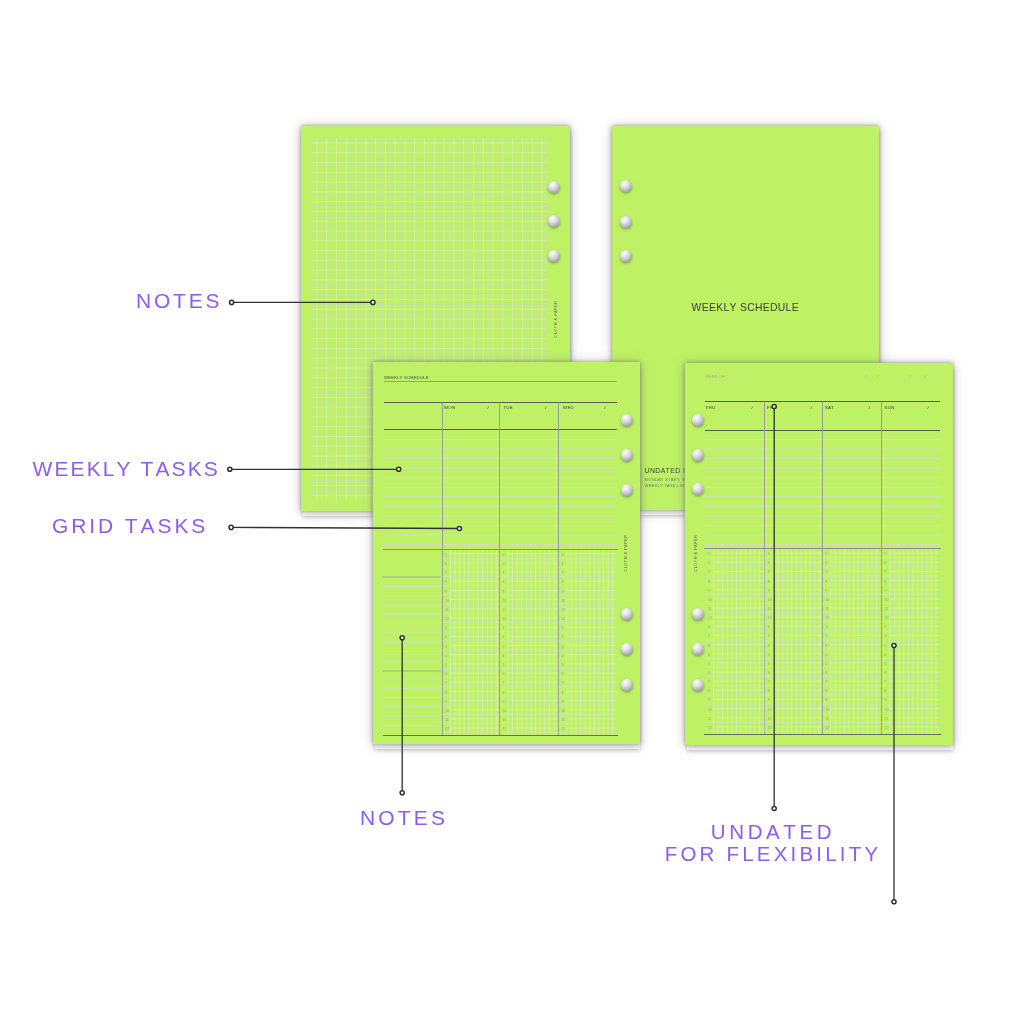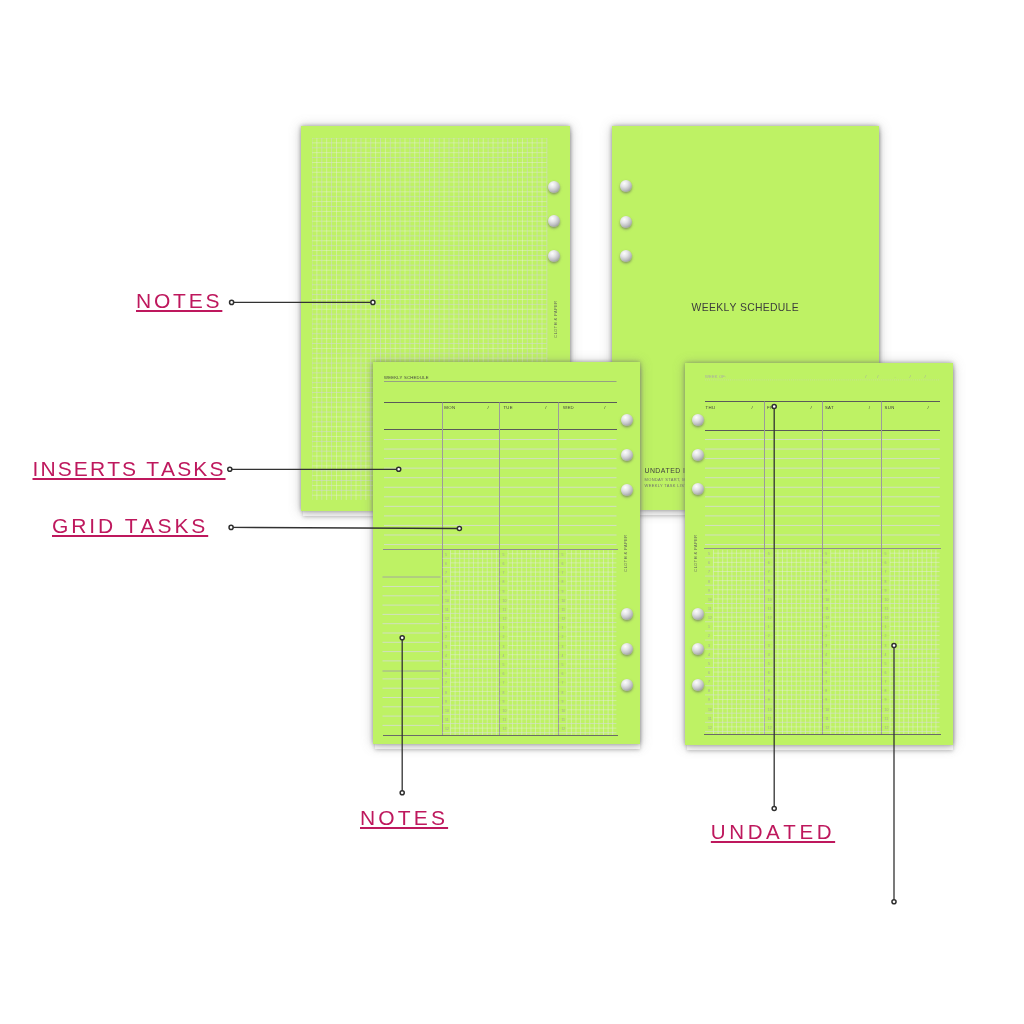--- a/index.html
+++ b/index.html
@@ -3,21 +3,21 @@
 <style>
 html,body{margin:0;padding:0;background:#ffffff;}
 #stage{position:relative;width:1024px;height:1024px;background:#ffffff;overflow:hidden;
   font-family:"Liberation Sans",sans-serif;}
 .page{position:absolute;background:#bef264;
   box-shadow:0 0 4px rgba(105,105,105,.62), 0 1px 11px rgba(120,120,120,.42);}
 .stack{position:absolute;background:#fafafa;box-shadow:0 1px 4px rgba(140,140,140,.55);}
 .hole{position:absolute;border-radius:50%;
   background:radial-gradient(circle at 36% 28%, #fdfdfd 0%, #e3e4e6 30%, #c3c4c7 55%, #97989b 82%, #aeafb2 100%);
   box-shadow:0 1.5px 2.5px rgba(95,95,95,.6);}
-.lbl{position:absolute;color:#be185d;font-size:20px;letter-spacing:2.8px;white-space:nowrap;line-height:1;font-kerning:none;text-decoration:underline;}
+.lbl{position:absolute;color:#8b5cf6;font-size:20px;letter-spacing:2.8px;white-space:nowrap;line-height:1;font-kerning:none;}
 svg{position:absolute;left:0;top:0;}
 svg text{font-family:"Liberation Sans",sans-serif;}
 .hr{font-size:3.5px;fill:#a4a4a4;}
 .rl{stroke:#d8dadd;stroke-width:0.75;}
 .fg{stroke:#e8eaee;stroke-width:0.45;}
 .fg2{stroke:#d7dade;stroke-width:0.6;}
 .colv{stroke:#9b9b9b;stroke-width:1;}
 .hdr{stroke:#5a5a5a;stroke-width:1;shape-rendering:crispEdges;}
 .heavy{stroke:#8e8e8e;stroke-width:1;shape-rendering:crispEdges;}
 .bot{stroke:#6a6a6a;stroke-width:1.2;shape-rendering:crispEdges;}
@@ -258,20 +258,20 @@
         <circle cx="402.2" cy="792.7" r="2.05" fill="#ffffff" stroke="#2e2e2e" stroke-width="1.5"></circle>
 <circle cx="774.2" cy="406.5" r="2.05" fill="#ffffff" stroke="#2e2e2e" stroke-width="1.5"></circle>
         <circle cx="774.2" cy="808.5" r="2.05" fill="#ffffff" stroke="#2e2e2e" stroke-width="1.5"></circle>
 <circle cx="894.0" cy="645.5" r="2.05" fill="#ffffff" stroke="#2e2e2e" stroke-width="1.5"></circle>
         <circle cx="894.0" cy="901.8" r="2.05" fill="#ffffff" stroke="#2e2e2e" stroke-width="1.5"></circle>
 </g>
 </svg>
 
 <div class="lbl" style="left:136px;top:290px;font-size:21px;">NOTES</div>
 
-<div class="lbl" style="left:32.5px;top:457.5px;font-size:21px;letter-spacing:2.1px;">INSERTS TASKS</div>
+<div class="lbl" style="left:32.5px;top:457.5px;font-size:21px;letter-spacing:2.1px;">WEEKLY TASKS</div>
 
 <div class="lbl" style="left:52px;top:514.5px;font-size:21px;letter-spacing:2.9px;">GRID TASKS</div>
 
 <div class="lbl" style="left:360px;top:807px;font-size:21px;letter-spacing:3.15px;">NOTES</div>
 
-<div class="lbl" style="left:633px;top:820.5px;width:280px;text-align:center;font-size:20.5px;line-height:22.3px;"><span style="letter-spacing:3.6px;">UNDATED</span><br></div>
+<div class="lbl" style="left:633px;top:820.5px;width:280px;text-align:center;font-size:20.5px;line-height:22.3px;"><span style="letter-spacing:3.6px;">UNDATED</span><br><span style="letter-spacing:3.2px;">FOR FLEXIBILITY</span></div>
 
 </div>
 </body></html>

